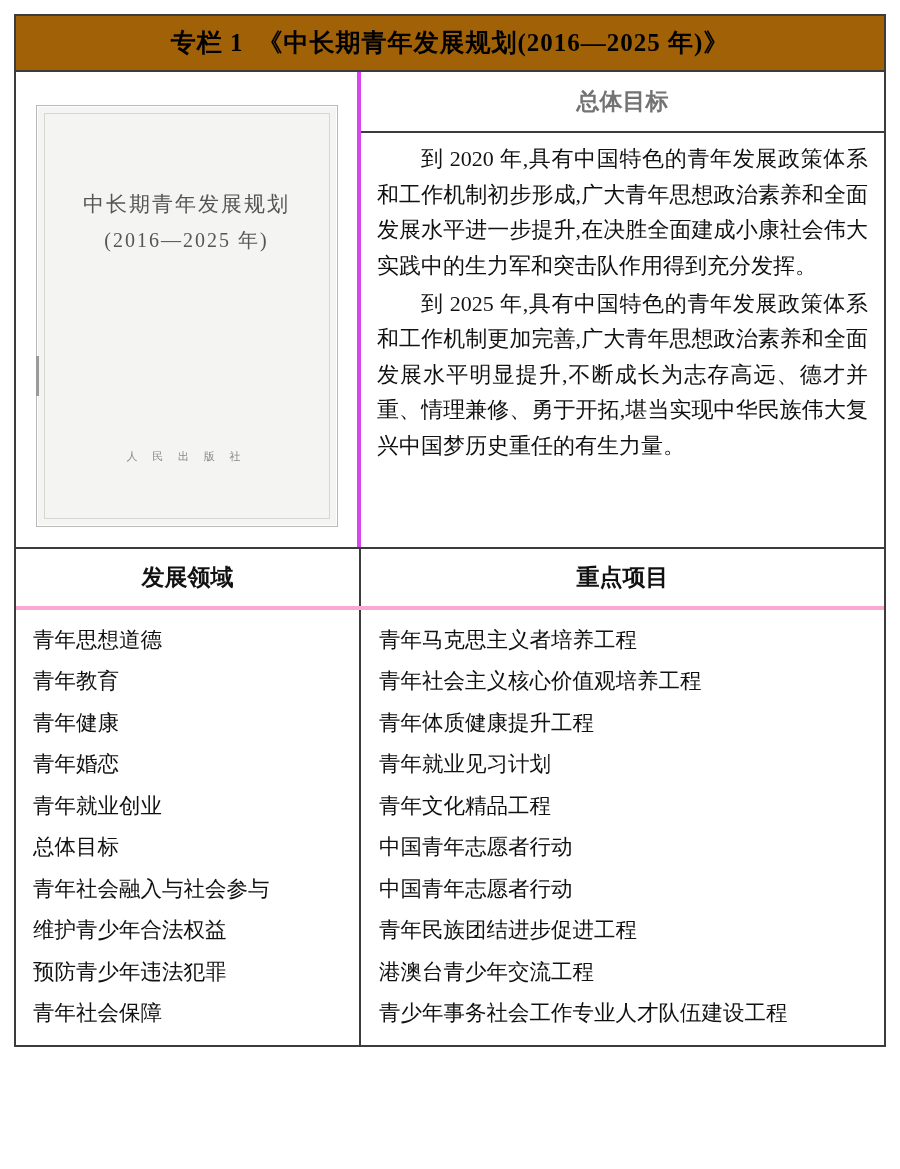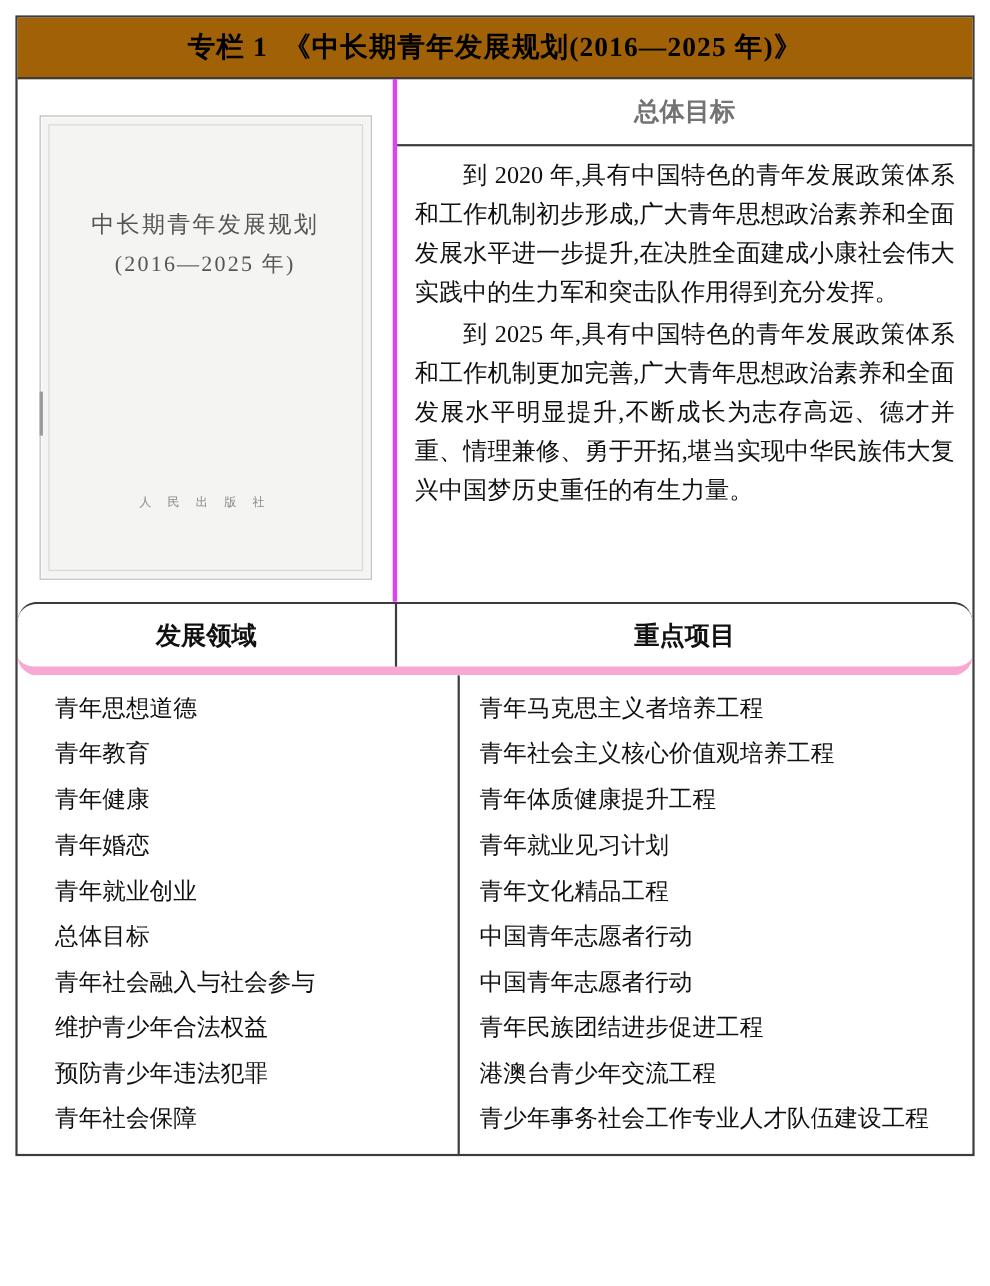--- a/index.html
+++ b/index.html
@@ -130,46 +130,45 @@
   }
   .goal-body p {
     margin: 0 0 2px 0;
     text-indent: 2em;
   }
 
   
   .table-head {
     display: flex;
     border-top: 2px solid #3c3c3c;
-    border-bottom: 8px solid #f9a8d4;
-    border-radius: 18px;
+    border-bottom: 4px solid #f9a8d4;
   }
   .table-head .th {
     font-size: 23px;
     font-weight: bold;
     text-align: center;
     padding: 13px 0;
   }
   .th-left {
     width: 345px;
     border-right: 2px solid #3c3c3c;
     box-sizing: border-box;
   }
   .th-right {
     flex: 1;
   }
 
   .table-body {
     display: flex;
   }
   .tb-left {
-    width: 402px;
+    width: 345px;
     border-right: 2px solid #3c3c3c;
     box-sizing: border-box;
-    padding: 10px 0 10px 34px;
+    padding: 10px 0 10px 17px;
   }
   .tb-right {
     flex: 1;
     padding: 10px 0 10px 18px;
     box-sizing: border-box;
   }
   .cellline {
     font-size: 21.5px;
     line-height: 1.93;
     white-space: nowrap;

